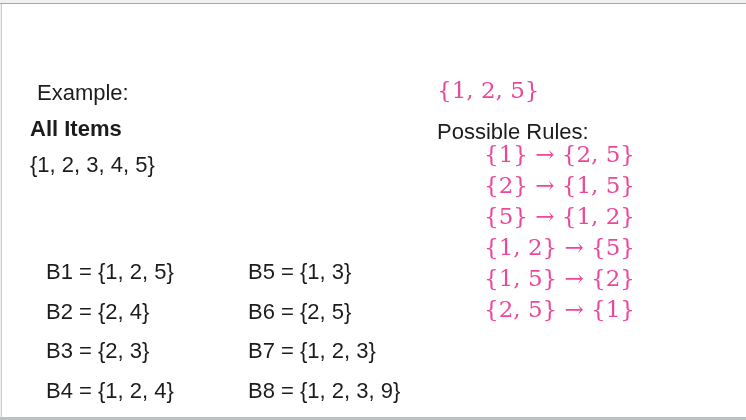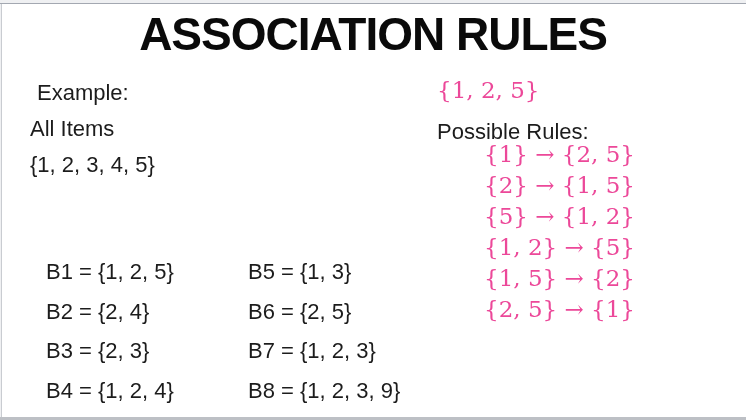--- a/index.html
+++ b/index.html
@@ -27,21 +27,21 @@
     position: absolute; bottom: 0; left: 0; right: 0;
     height: 3px; background: #bdc0c5;
   }
   .slide-title {
     position: absolute; top: 10px; left: 0; width: 100%;
     text-align: center;
     font-size: 46px; font-weight: 700; letter-spacing: -1px;
     color: #0a0a0a; line-height: 1.05;
   }
   .body-text { font-size: 22px; line-height: 1.2; }
-  .bold { font-weight: 400; }
+  .bold { font-weight: 700; }
   .abs { position: absolute; }
   .example-label   { left: 30px; top: 80px; margin-left: 7px;  }
   .all-items-label { left: 30px; top: 116px; }
   .all-items-set   { left: 30px; top: 152px; }
   .baskets-label   { left: 30px; top: 219px; }
   .baskets-grid {
     position: absolute; left: 30px; top: 252px;
     display: grid;
     grid-auto-flow: column;
     grid-template-rows: repeat(4, 39.5px);
@@ -65,21 +65,20 @@
 </style>
 </head>
 <body>
 
 <div class="stage">
 
   <div class="strip-top"></div>
   <div class="strip-left"></div>
   <div class="bar-bottom"></div>
 
-  <h1 class="slide-title">ASSOCIATION RULES</h1>
 
   <div class="abs body-text example-label">Example:</div>
 
   <div class="abs body-text bold all-items-label">All Items</div>
 
   <div class="abs body-text all-items-set">{1, 2, 3, 4, 5}</div>
 
 
   <div class="baskets-grid">
     <div class="basket-row">B1 = {1, 2, 5}</div>

